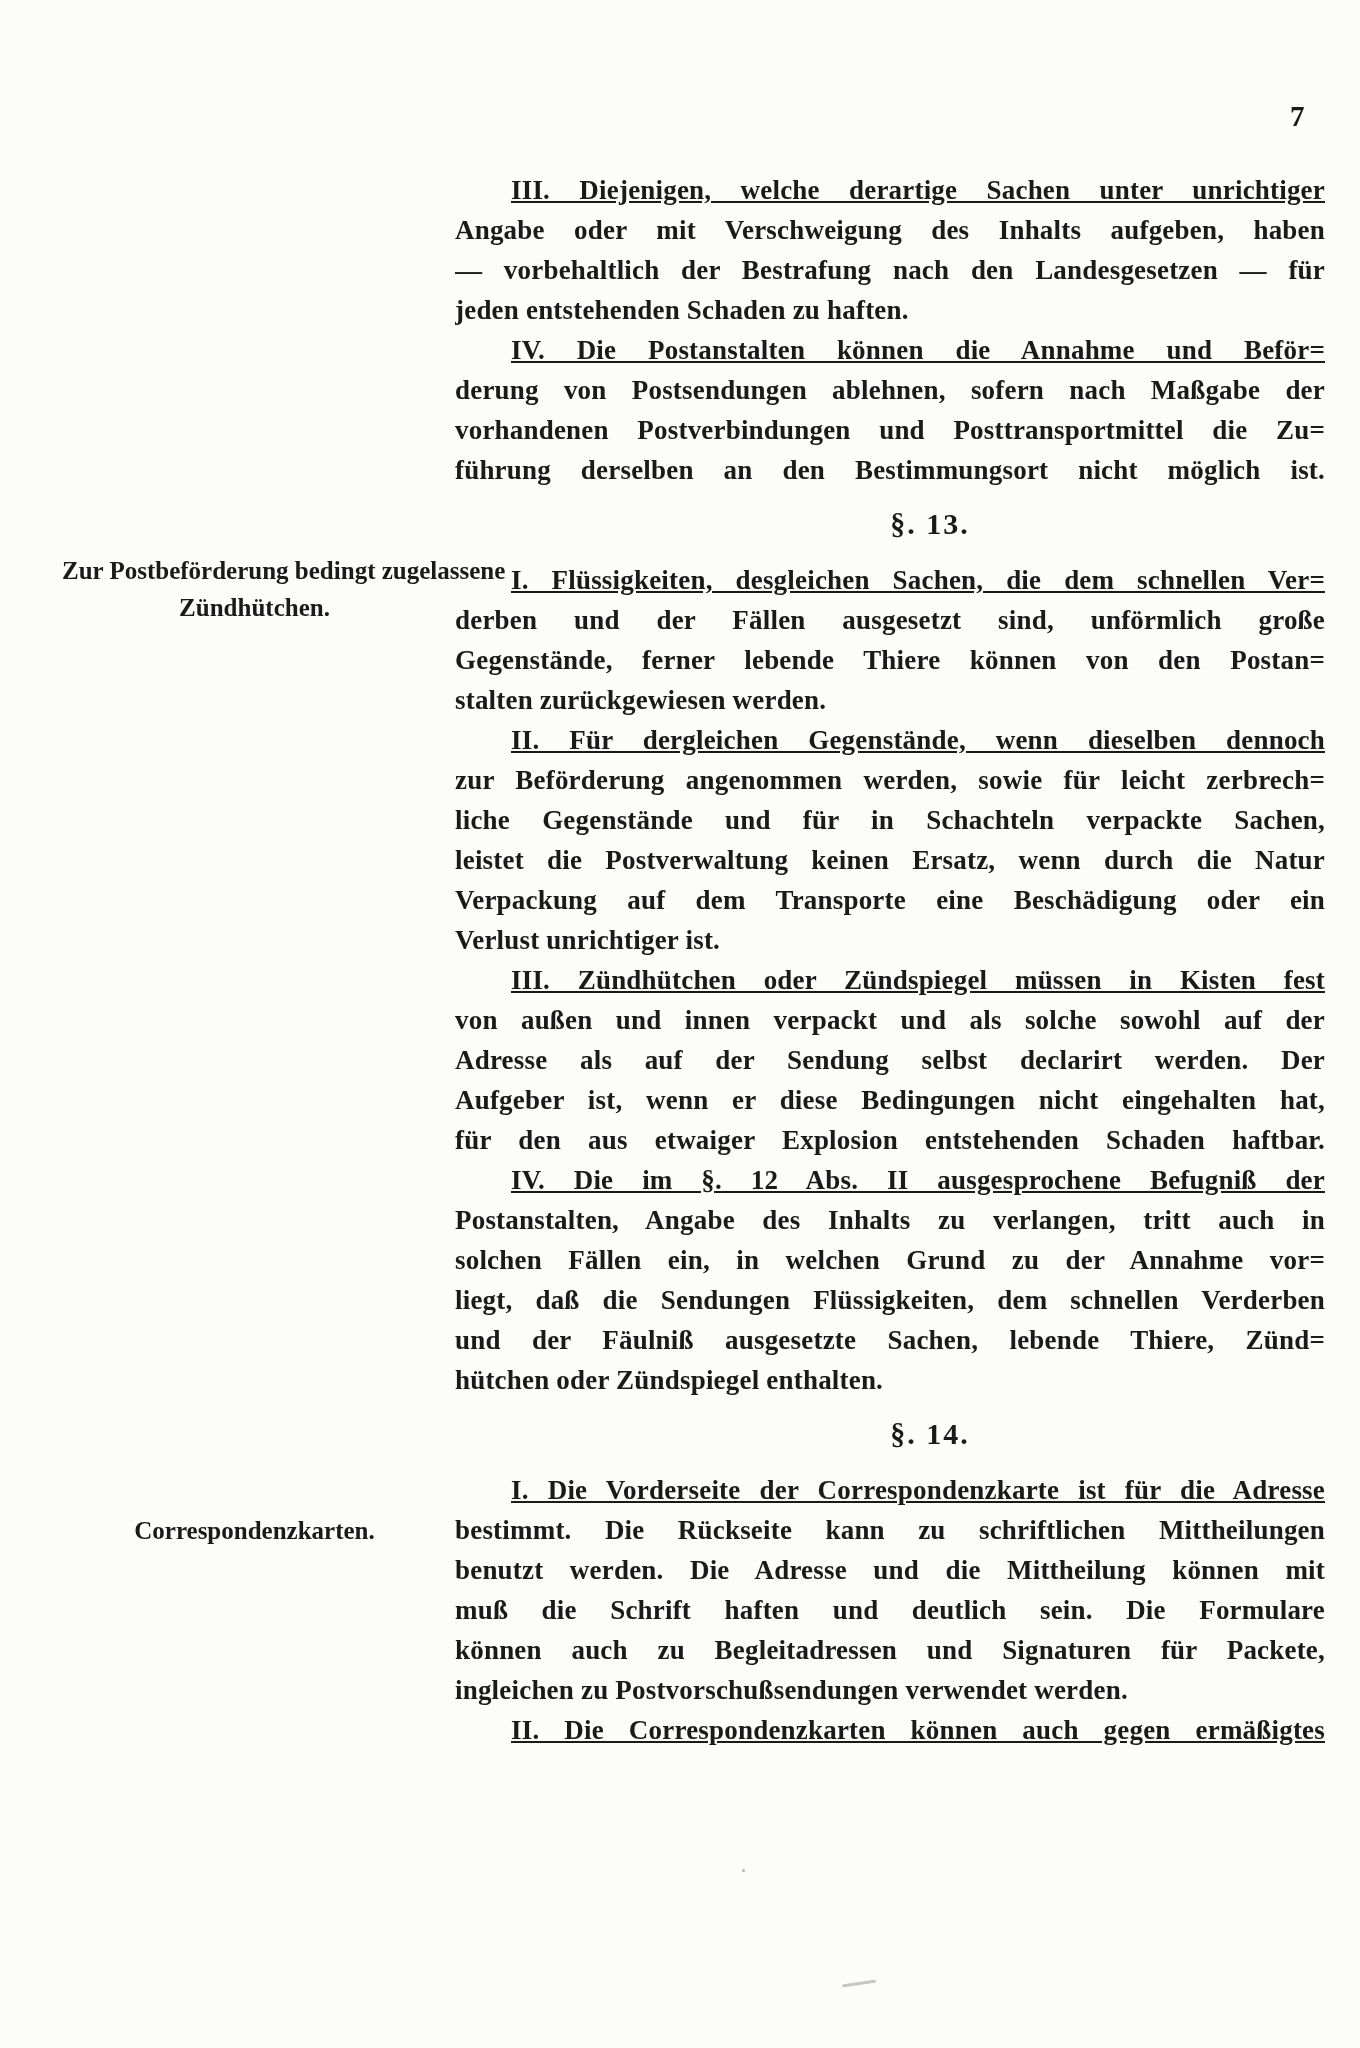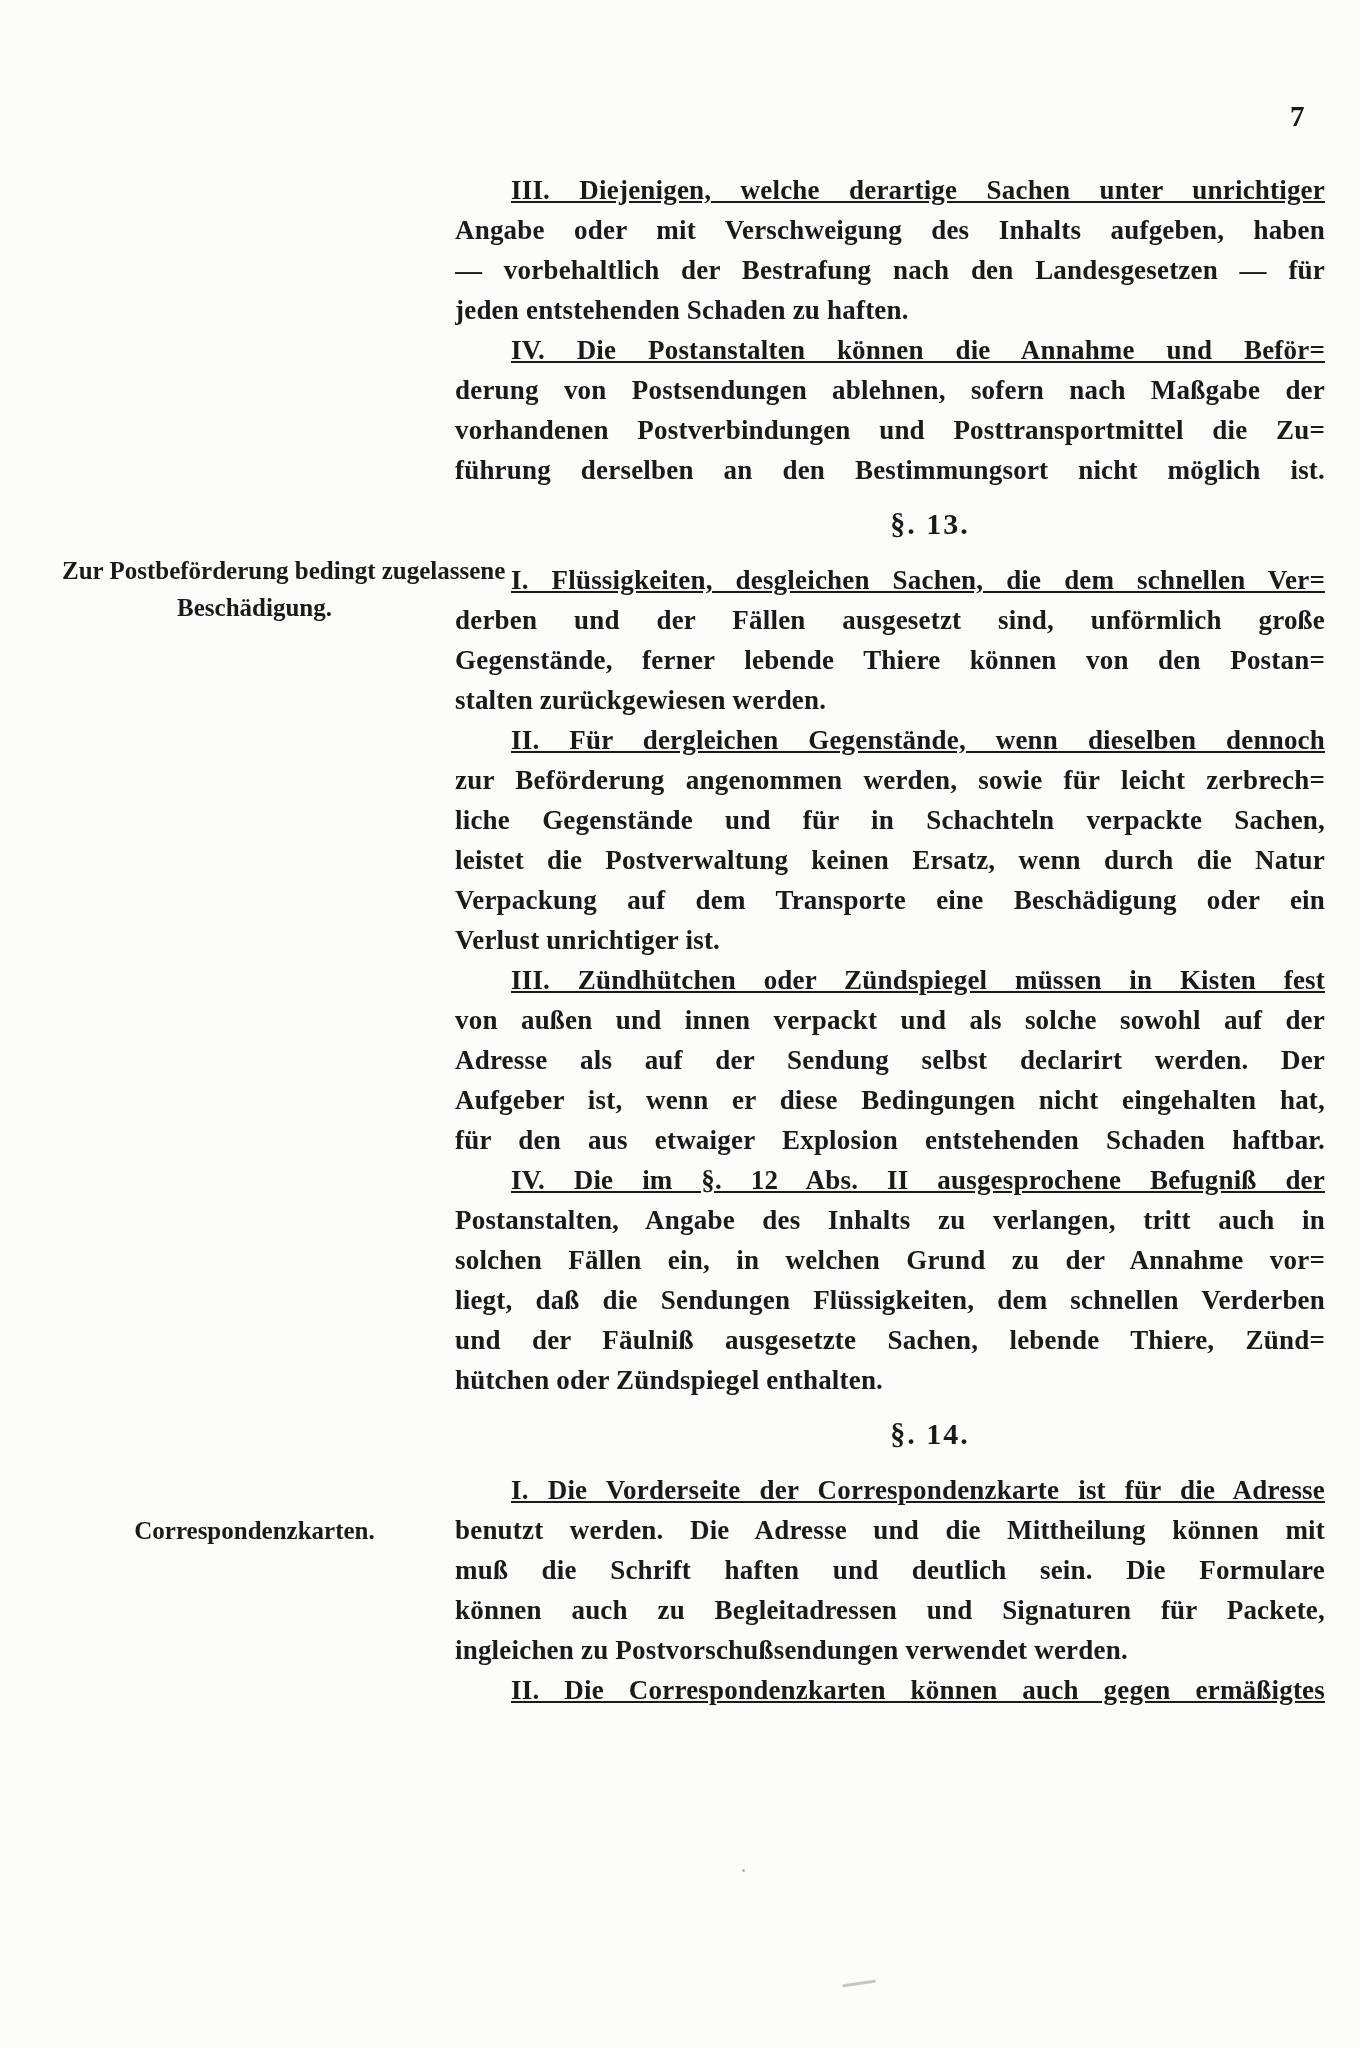--- a/index.html
+++ b/index.html
@@ -54,21 +54,21 @@
 </style>
 </head>
 <body>
 
 <div class="page">
 
   <div class="pagenum">7</div>
 
   <div class="margin-note" style="top:552px">
     <div class="mn-line">Zur Postbeförderung bedingt zugelassene</div>
-    <div class="mn-line">Beschädigung.</div>
+    <div class="mn-line">Zündhütchen.</div>
   </div>
 
   <div class="margin-note" style="top:1512px">
     <div class="mn-line">Correspondenzkarten.</div>
   </div>
 
   <div class="main">
 
     <div>
       <div class="ln j first">III. Diejenigen, welche derartige Sachen unter unrichtiger</div>
@@ -116,20 +116,21 @@
       <div class="ln j">solchen Fällen ein, in welchen Grund zu der Annahme vor=</div>
       <div class="ln j">liegt, daß die Sendungen Flüssigkeiten, dem schnellen Verderben</div>
       <div class="ln j">und der Fäulniß ausgesetzte Sachen, lebende Thiere, Zünd=</div>
       <div class="ln l">hütchen oder Zündspiegel enthalten.</div>
     </div>
 
     <div class="heading">§. 14.</div>
 
     <div>
       <div class="ln j first">I. Die Vorderseite der Correspondenzkarte ist für die Adresse</div>
+      <div class="ln j">bestimmt. Die Rückseite kann zu schriftlichen Mittheilungen</div>
       <div class="ln j">benutzt werden. Die Adresse und die Mittheilung können mit</div>
       <div class="ln j">muß die Schrift haften und deutlich sein. Die Formulare</div>
       <div class="ln j">können auch zu Begleitadressen und Signaturen für Packete,</div>
       <div class="ln l">ingleichen zu Postvorschußsendungen verwendet werden.</div>
     </div>
 
     <div>
       <div class="ln j first">II. Die Correspondenzkarten können auch gegen ermäßigtes</div>
     </div>
 

